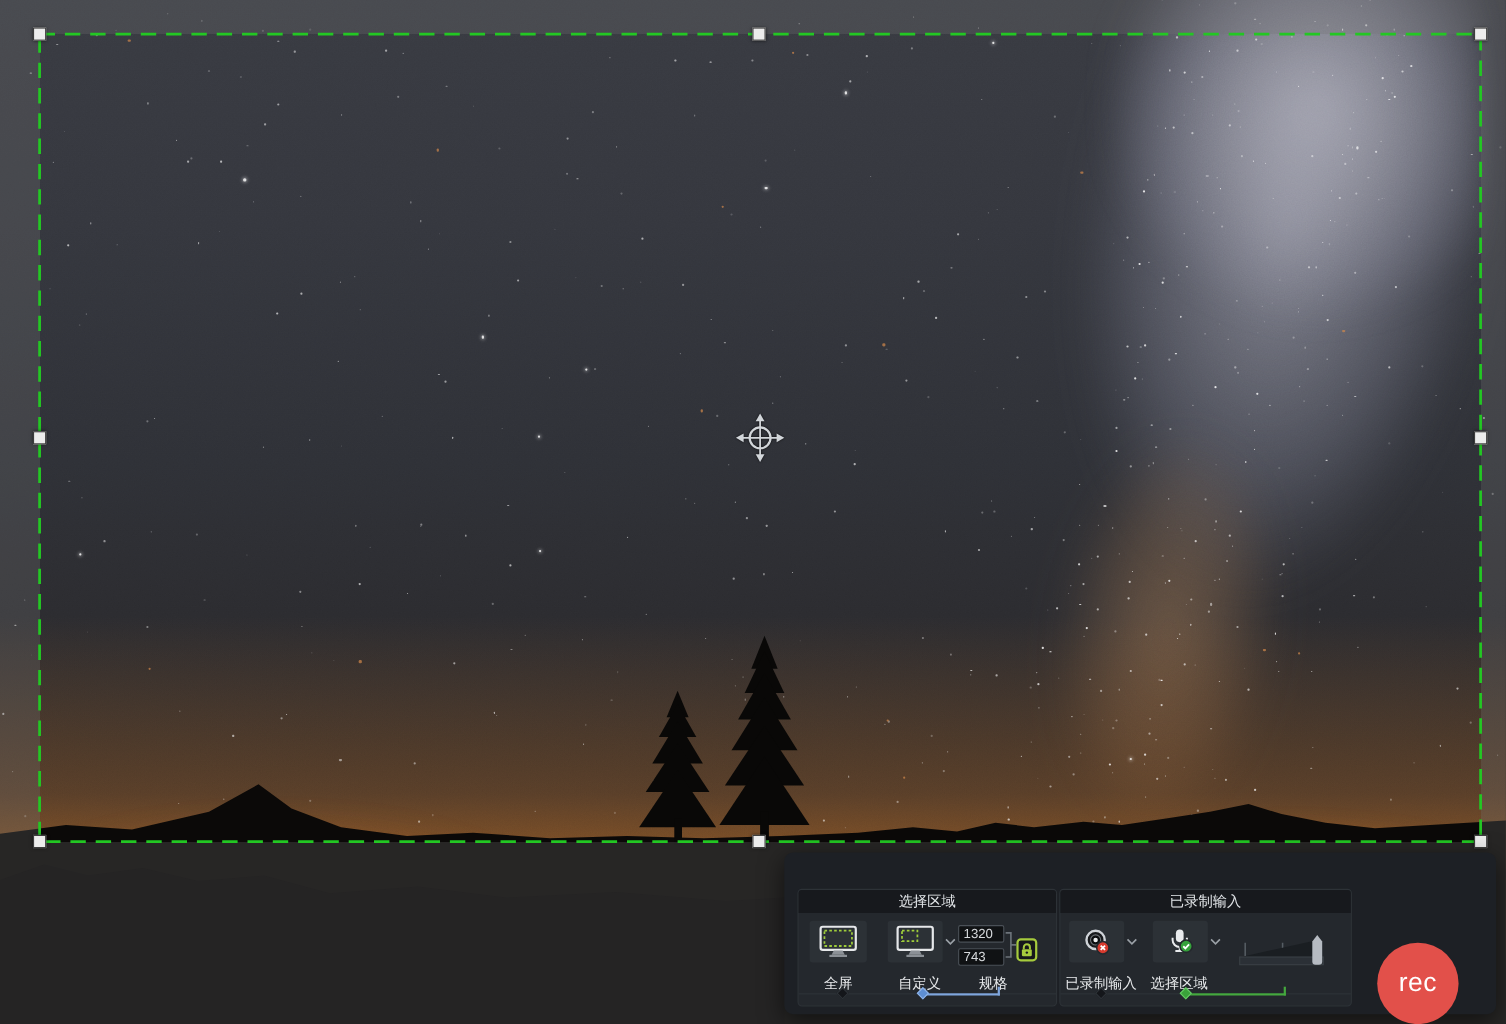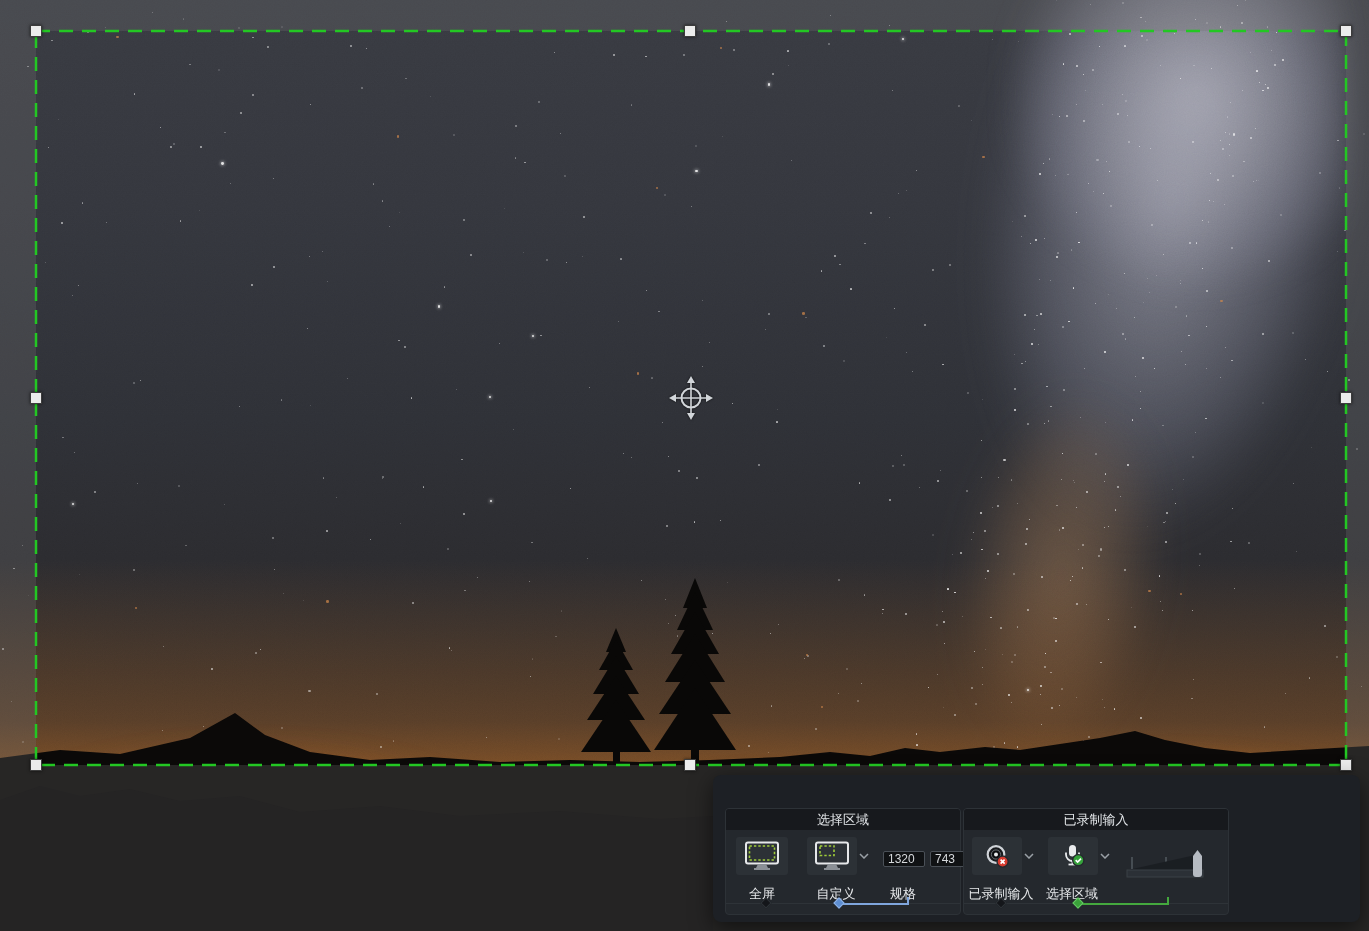--- a/index.html
+++ b/index.html
@@ -62,21 +62,21 @@
   .ghead { height:21px; background:#17191d; border-radius:3px 3px 0 0; text-align:center;
            font-size:13px; line-height:21px; color:#e4e7ea; }
   .gbody { display:flex; align-items:flex-start; padding:7px 8px 0 10px; height:52px; }
   .col { display:flex; align-items:center; }
   .tool-btn { width:52px; height:38px; background:#2c3136; border-radius:3px;
               display:flex; align-items:center; justify-content:center; }
   .chev { width:14px; height:38px; display:flex; align-items:center; justify-content:center; }
   .labels { display:flex; font-size:13px; color:#e7e9eb; margin-top:3px; }
   .labels span { text-align:center; }
 
-  .dims { display:flex; flex-direction:row; gap:5px; margin-left:12px; margin-top:2px; }
+  .dims { display:flex; flex-direction:column; gap:5px; margin-top:2px; }
   .dims input { width:42px; height:16px; background:#101214; border:1px solid #4a5057;
                 border-radius:2px; color:#d6d9dc; font-size:12px; padding:0 4px;
                 font-family:"Liberation Sans","DejaVu Sans",sans-serif; }
   .linker { margin:2px 0 0 1px; }
   .lockbtn { width:19px; height:21px; border:2px solid #a6cb3d; border-radius:4px;
              background:#16181b; display:flex; align-items:center; justify-content:center; margin-top:10px; }
 
   .indicator { position:absolute; left:0; bottom:5px; width:100%; height:12px; }
   .ind-line { position:absolute; left:0; top:6px; width:100%; height:1px; background:#2e3338; }
   .dia { position:absolute; top:2px; width:8px; height:8px; transform:rotate(45deg); }
@@ -883,15 +883,16 @@
         <div class="indicator">
           <div class="ind-line"></div>
           <div class="dia dark" style="left:33px"></div>
           <div class="trace green" style="left:114px; width:91px">
               <span class="tick"></span>
             </div>
           <div class="dia green" style="left:110px"></div>
         </div>
       </div>
 
+      <button class="rec-btn">rec</button>
     </div>
   </div>
 </div>
 
 </body></html>

